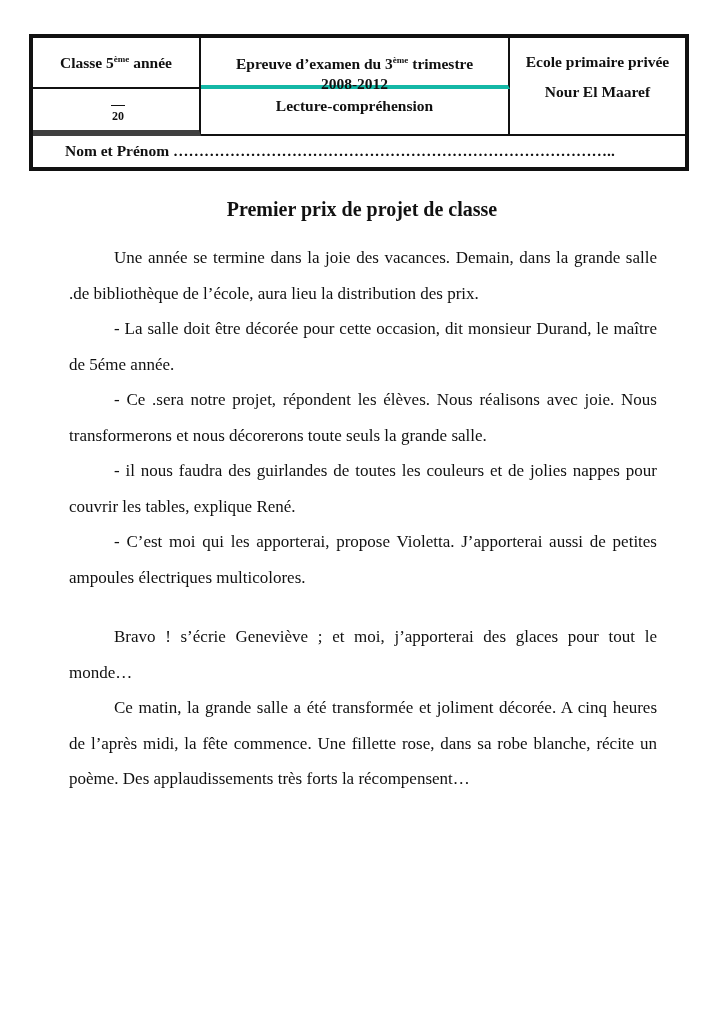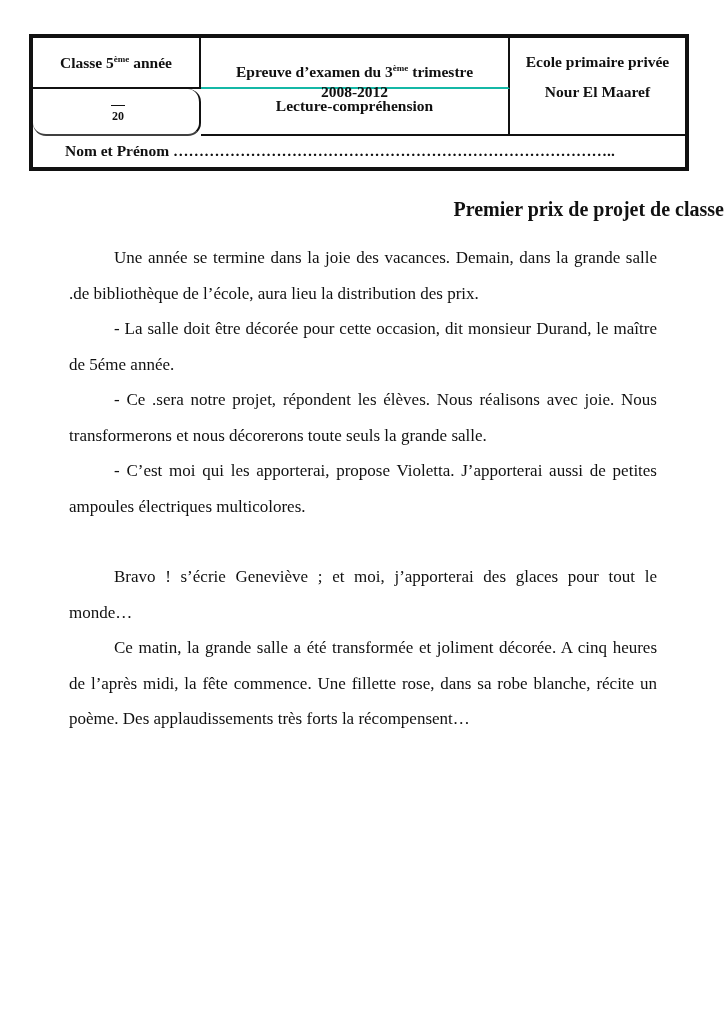--- a/index.html
+++ b/index.html
@@ -6,38 +6,38 @@
   body {
     width: 724px; height: 1024px; position: relative; overflow: hidden;
     font-family: "Liberation Serif", "DejaVu Serif", serif; color: #111111;
   }
   .header-box {
     position: absolute; left: 29px; top: 34px; width: 660px; height: 137px;
     border: 4px solid #111; box-sizing: border-box;
   }
   .cell { position: absolute; box-sizing: border-box; font-weight: bold; font-size: 15.5px; text-align: center; }
   .c-class { left: 0; top: 0; width: 168px; height: 51px; border-right: 2px solid #111; border-bottom: 2px solid #111; display:flex; align-items:center; justify-content:center; }
-  .c-exam { left: 168px; top: 0; width: 309px; height: 51px; border-right: 2px solid #111; border-bottom: 2px solid #14b8a6; line-height: 20px; padding-top: 20px; }
-  .c-score { left: 0; top: 51px; width: 168px; height: 47px; border-right: 2px solid #111; border-bottom: 2px solid #404040; border-radius: 13px; }
+  .c-exam { left: 168px; top: 0; width: 309px; height: 51px; border-right: 2px solid #111; border-bottom: 4px solid #14b8a6; line-height: 20px; padding-top: 12px; }
+  .c-score { left: 0; top: 51px; width: 168px; height: 47px; border-right: 2px solid #111; border-bottom: 6px solid #404040; }
   .c-subject { left: 168px; top: 51px; width: 309px; height: 47px; border-right: 2px solid #111; border-bottom: 2px solid #111; padding-top: 8px; }
   .c-school { left: 477px; top: 0; width: 175px; height: 98px; border-bottom: 2px solid #111; padding-top: 9px; line-height: 30px; }
   .c-name { left: 0; top: 98px; width: 652px; height: 31px; text-align: left; padding-left: 32px; padding-top: 6px; }
   sup { font-size: 9px; vertical-align: 6px; }
   .score-frac { position: absolute; left: 78px; top: 16px; font-size: 12px; font-weight: bold; }
   .score-frac .bar { display:block; width: 14px; height: 0; border-top: 1.5px solid #111; margin: 0 auto 3px auto; }
   .title {
-    position: absolute; left: 0; width: 724px; top: 198px; text-align: right;
+    position: absolute; left: 0; width: 724px; top: 198px; text-align: center;
     font-weight: bold; font-size: 20px;
   }
   .text {
     position: absolute; left: 69px; width: 588px; top: 240px;
     font-size: 17px; line-height: 35.5px; text-align: justify;
   }
   .text p { margin: 0; text-indent: 45px; }
-  .text p.gap { margin-top: 35px; }
+  .text p.gap { margin-top: 24px; }
 </style>
 </head>
 <body>
 
 <div class="header-box">
   <div class="cell c-class">
     <span><span>Classe 5</span><sup>ème</sup><span> année</span></span>
   </div>
   <div class="cell c-exam">
     <div><span>Epreuve d’examen du 3</span><sup>ème</sup><span> trimestre</span></div>
@@ -60,16 +60,17 @@
     <span>Nom et Prénom …………………………………………………………………………..</span>
   </div>
 </div>
 
 <div class="title">Premier prix de projet de classe</div>
 
 <div class="text">
   <p>Une année se termine dans la joie des vacances. Demain, dans la grande salle .de bibliothèque de l’école, aura lieu la distribution des prix.</p>
   <p>- La salle doit être décorée pour cette occasion, dit monsieur Durand, le maître de 5éme année.</p>
   <p>- Ce .sera notre projet, répondent les élèves. Nous réalisons avec joie. Nous transformerons et nous décorerons toute seuls la grande salle.</p>
+  <p>- il nous faudra des guirlandes de toutes les couleurs et de jolies nappes pour couvrir les tables, explique René.</p>
   <p>- C’est moi qui les apporterai, propose Violetta. J’apporterai aussi de petites ampoules électriques multicolores.</p>
   <p class="gap">Bravo ! s’écrie Geneviève ; et moi, j’apporterai des glaces pour tout le monde…</p>
   <p>Ce matin, la grande salle a été transformée et joliment décorée. A cinq heures de l’après midi, la fête commence. Une fillette rose, dans sa robe blanche, récite un poème. Des applaudissements très forts la récompensent…</p>
 </div>
 
 </body></html>

